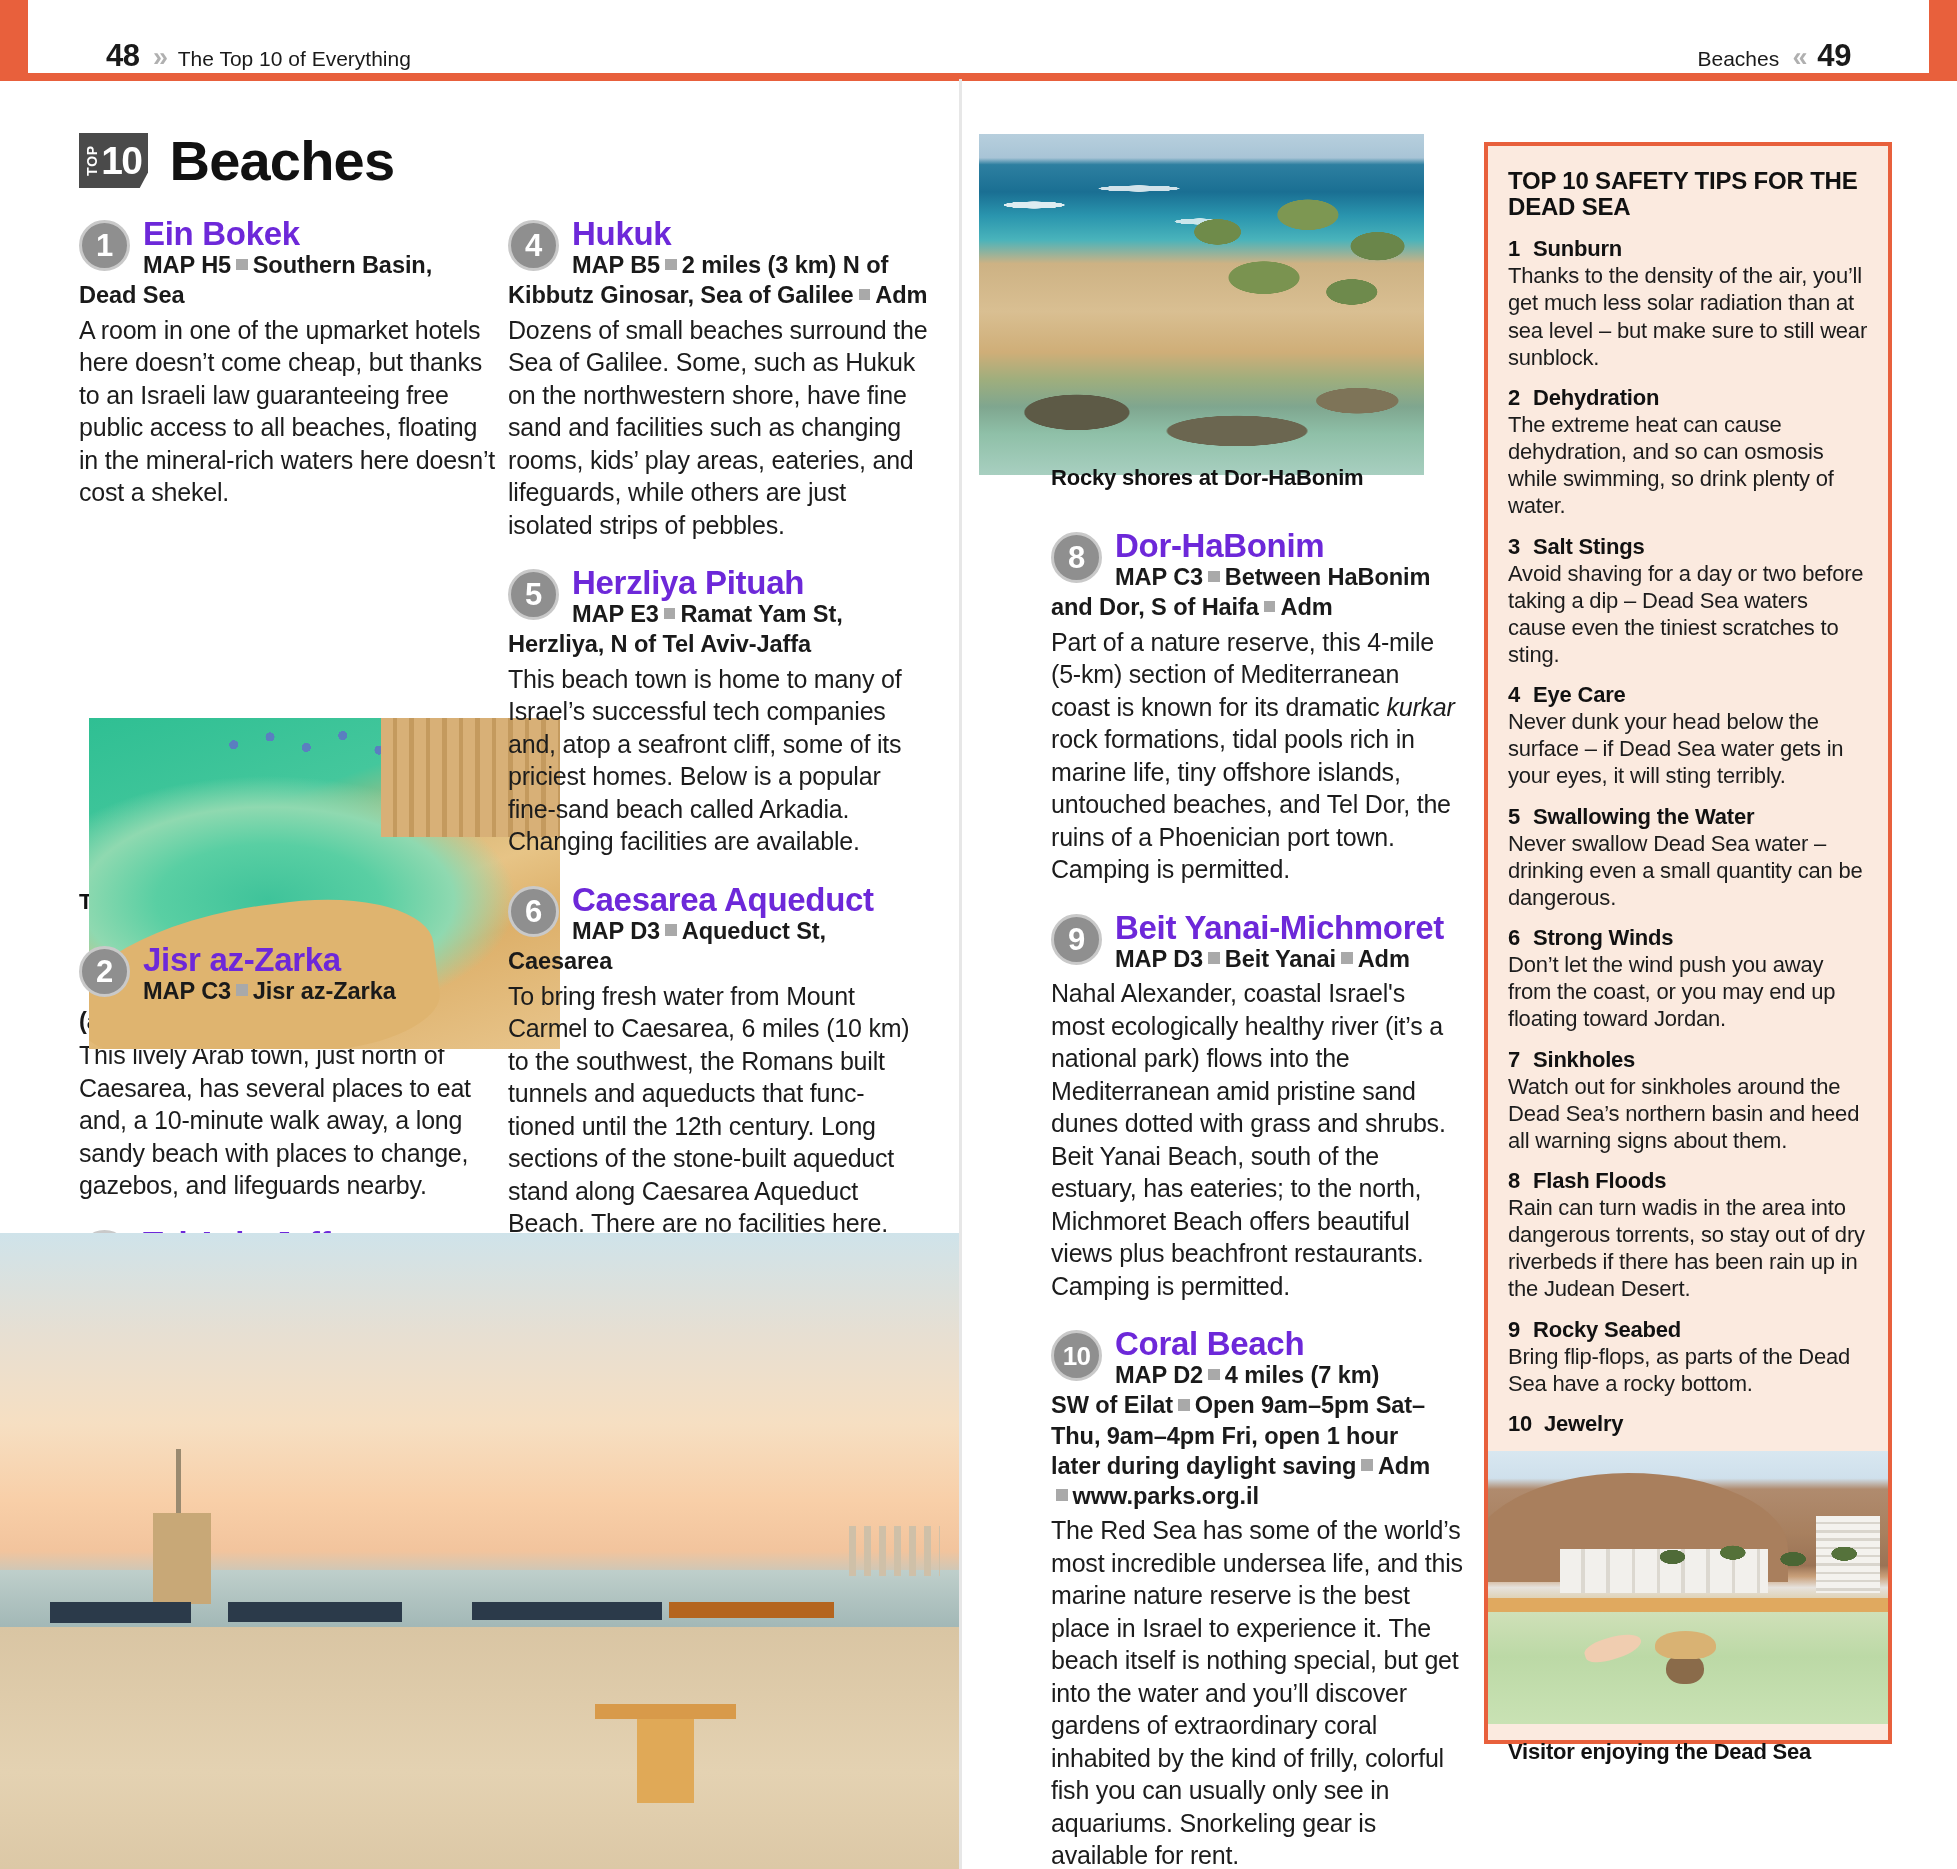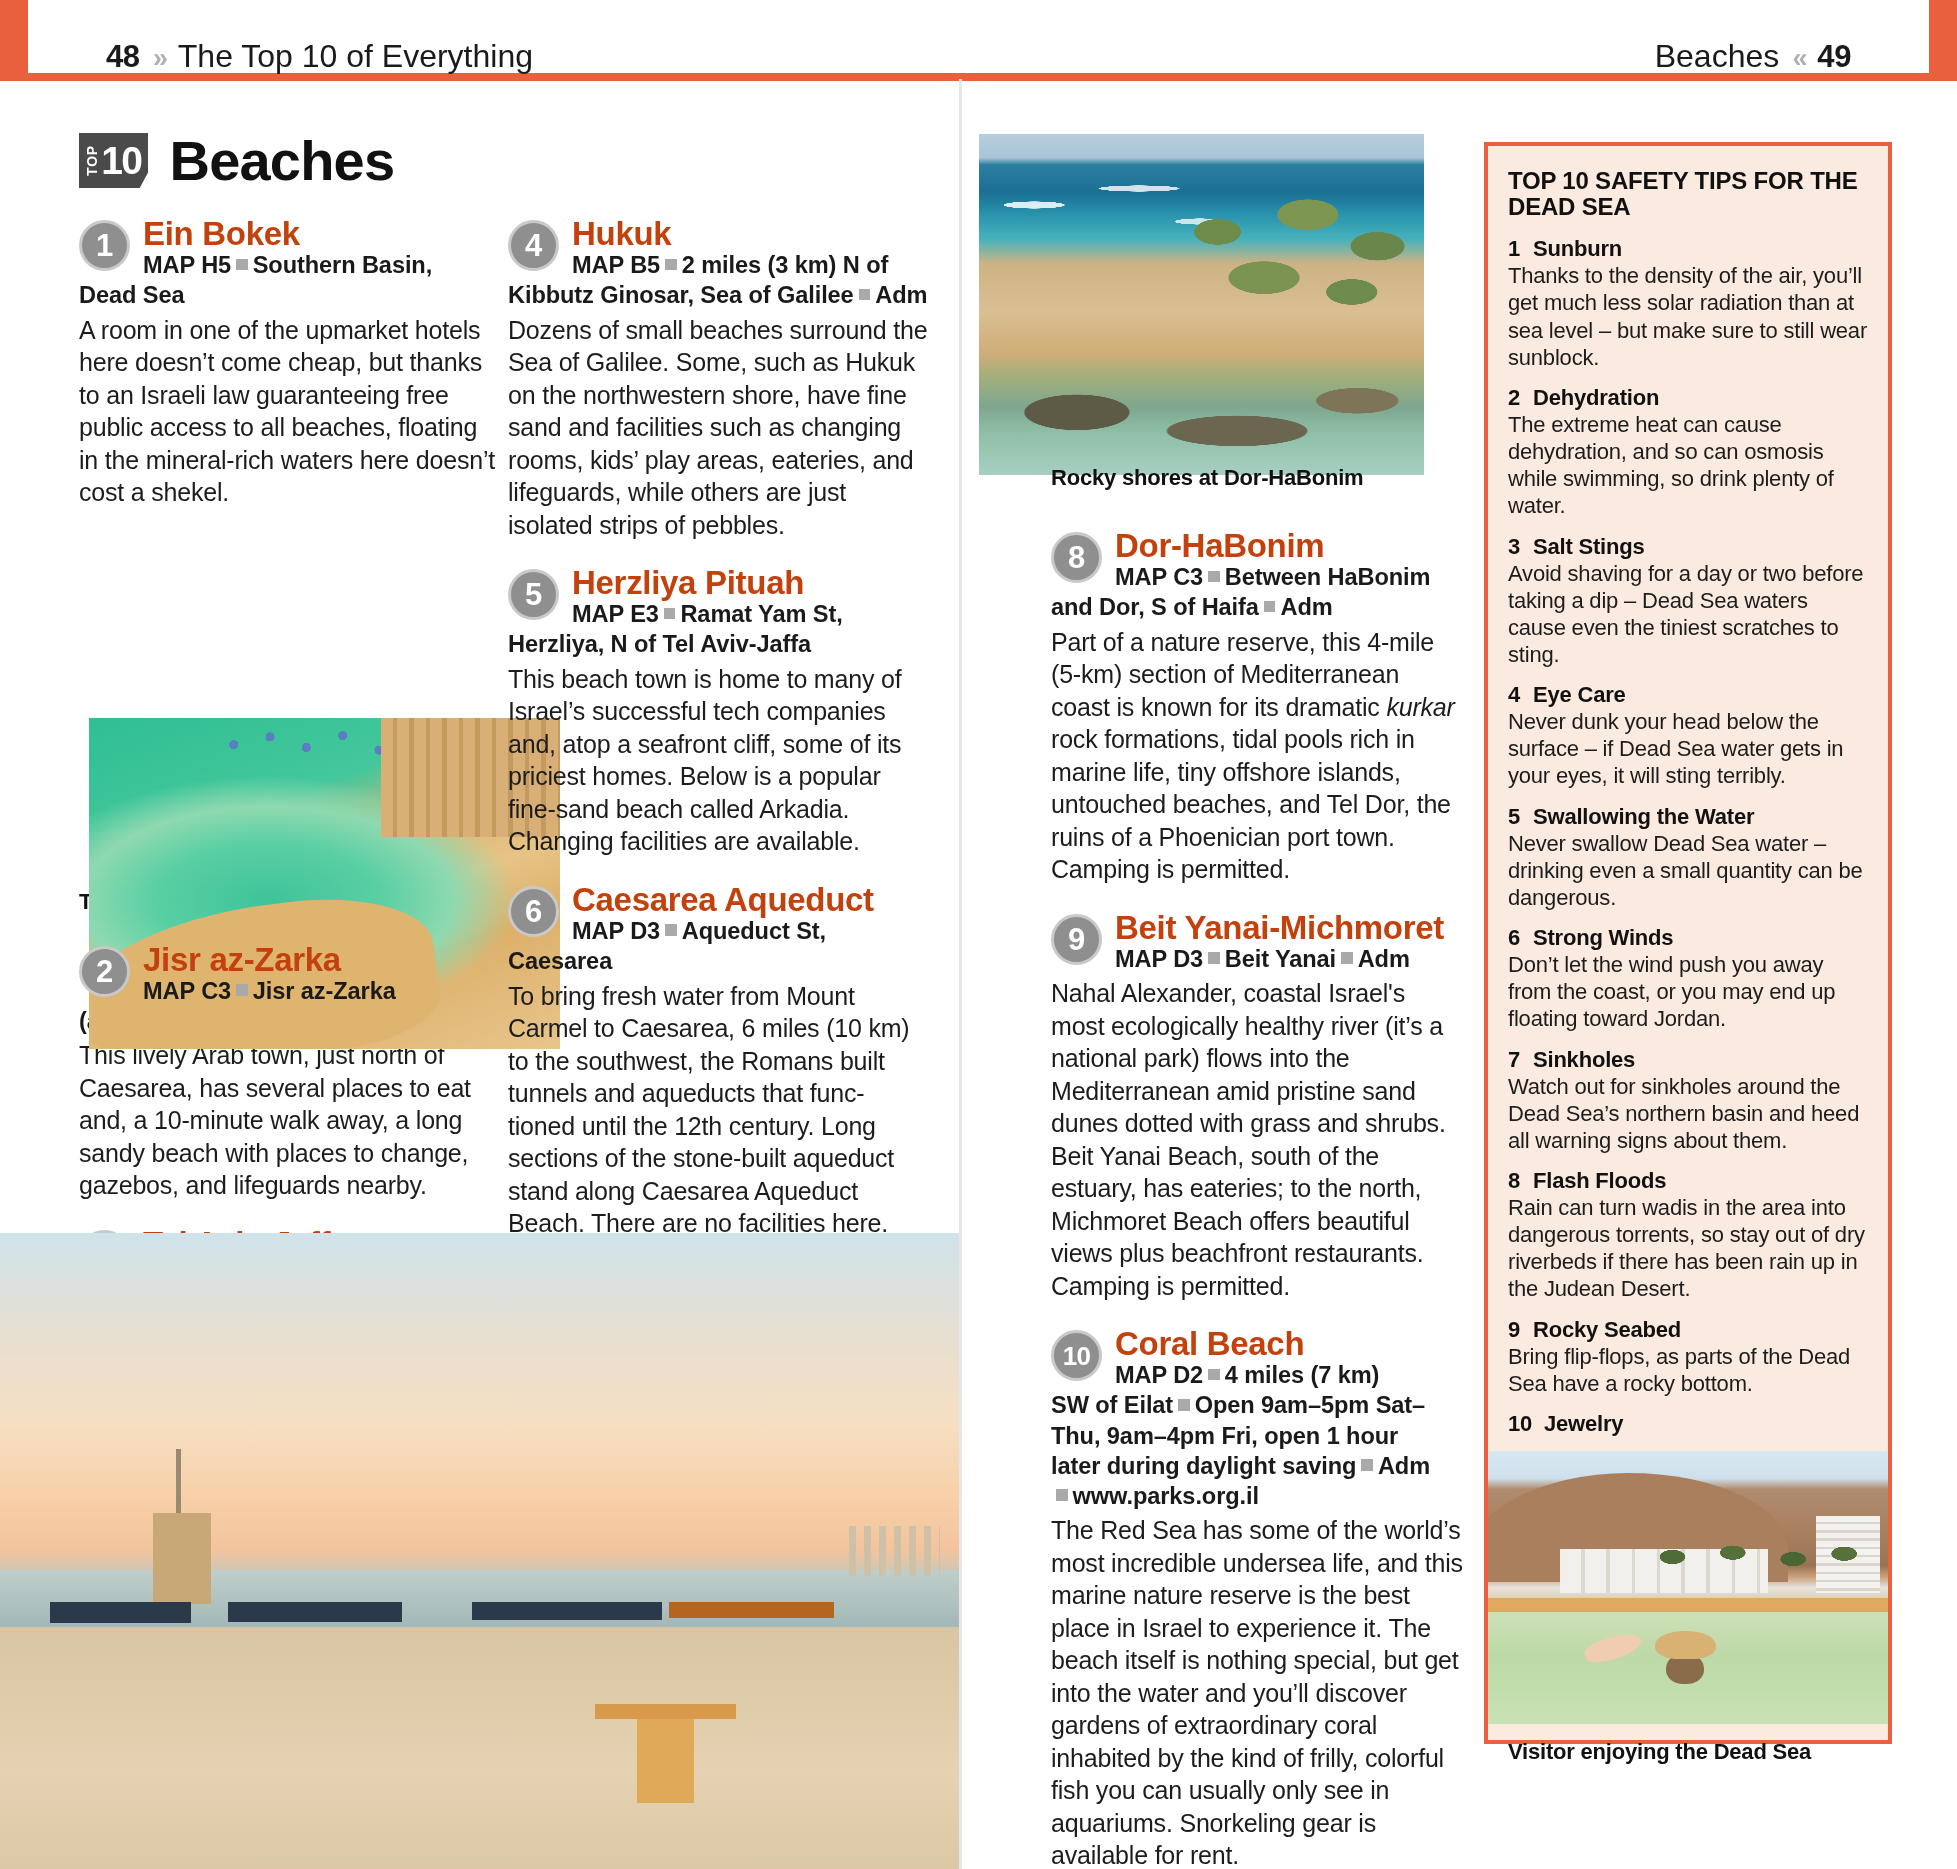--- a/index.html
+++ b/index.html
@@ -11,21 +11,21 @@
   }
   .page { position: relative; width: 1957px; height: 1870px; background: #fff; overflow: hidden; }
 
   
   .edge-bar-left  { position:absolute; left:0;   top:0; width:28px; height:79px; background:#E8603C; }
   .edge-bar-right { position:absolute; right:0;  top:0; width:28px; height:79px; background:#E8603C; }
   .header-rule { position:absolute; left:0; right:0; top:73px; height:8.3px; background:#E8603C; }
   .head-left  { position:absolute; left:106px; top:38px; display:flex; align-items:baseline; gap:13.2px; }
   .head-right { position:absolute; right:106px; top:38px; display:flex; align-items:baseline; gap:13.2px; }
   .folio { font-size:31px; font-weight:bold; color:#1a1a1a; letter-spacing:-0.4px; }
-  .head-title { font-size:32px; color:#1a1a1a; }
+  .head-title { font-size:21px; color:#1a1a1a; }
   .chev { font-size:27px; color:#b0b0b0; font-weight:bold; letter-spacing:-3.3px; }
 
   
   .title-block { position:absolute; left:79px; top:128px; display:flex; align-items:center; gap:21.5px; }
   .top10-logo {
     width:69px; height:55px; background:#4a4a4a; position:relative;
     display:flex; align-items:center; justify-content:flex-start;
     clip-path: polygon(0 0, 100% 0, 100% 72%, 88% 100%, 0 100%);
   }
   .top10-logo .t10-top {
@@ -49,21 +49,21 @@
   .entry-head { position:relative; min-height:53px; }
   .badge {
     position:absolute; left:0; top:3.3px;
     width:51px; height:51px; border-radius:50%;
     background:#8f8f8f; border:3.3px solid #c9c9c9;
     display:flex; align-items:center; justify-content:center;
     color:#fff; font-size:31px; font-weight:bold; line-height:1;
   }
   .badge.wide { font-size:26px; letter-spacing:-0.8px; }
   .entry-name {
-    margin-left:64px; font-size:33px; font-weight:bold; color:#c2410c;
+    margin-left:64px; font-size:33px; font-weight:bold; color:#6d28d9;
     line-height:1.0; letter-spacing:-0.3px;
   }
   .entry-meta {
     margin-left:64px; font-size:23.6px; font-weight:bold; color:#1a1a1a;
     line-height:1.28; letter-spacing:-0.1px;
   }
   .entry-meta.cont { margin-left:0; }
   .sq { display:inline-block; width:11.6px; height:11.6px; background:#a9a9a9; vertical-align:0.12em; margin:0 5px; }
   .entry-body {
     font-size:25px; color:#1c1c1c; line-height:1.3; margin-top:3.3px;

